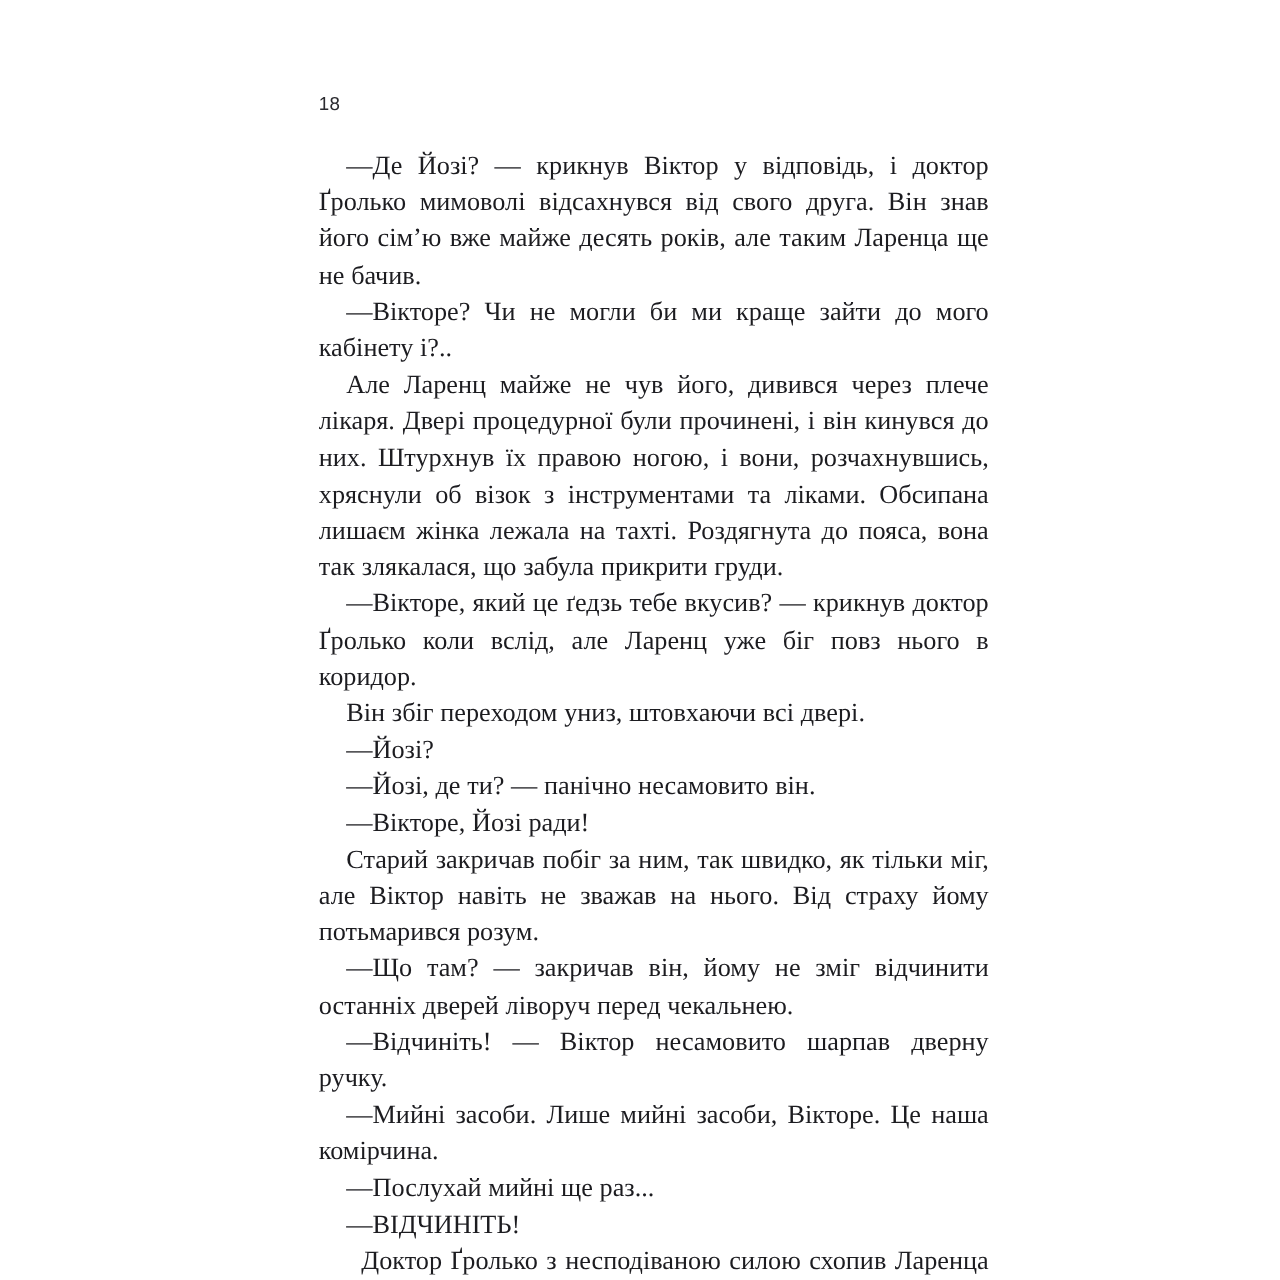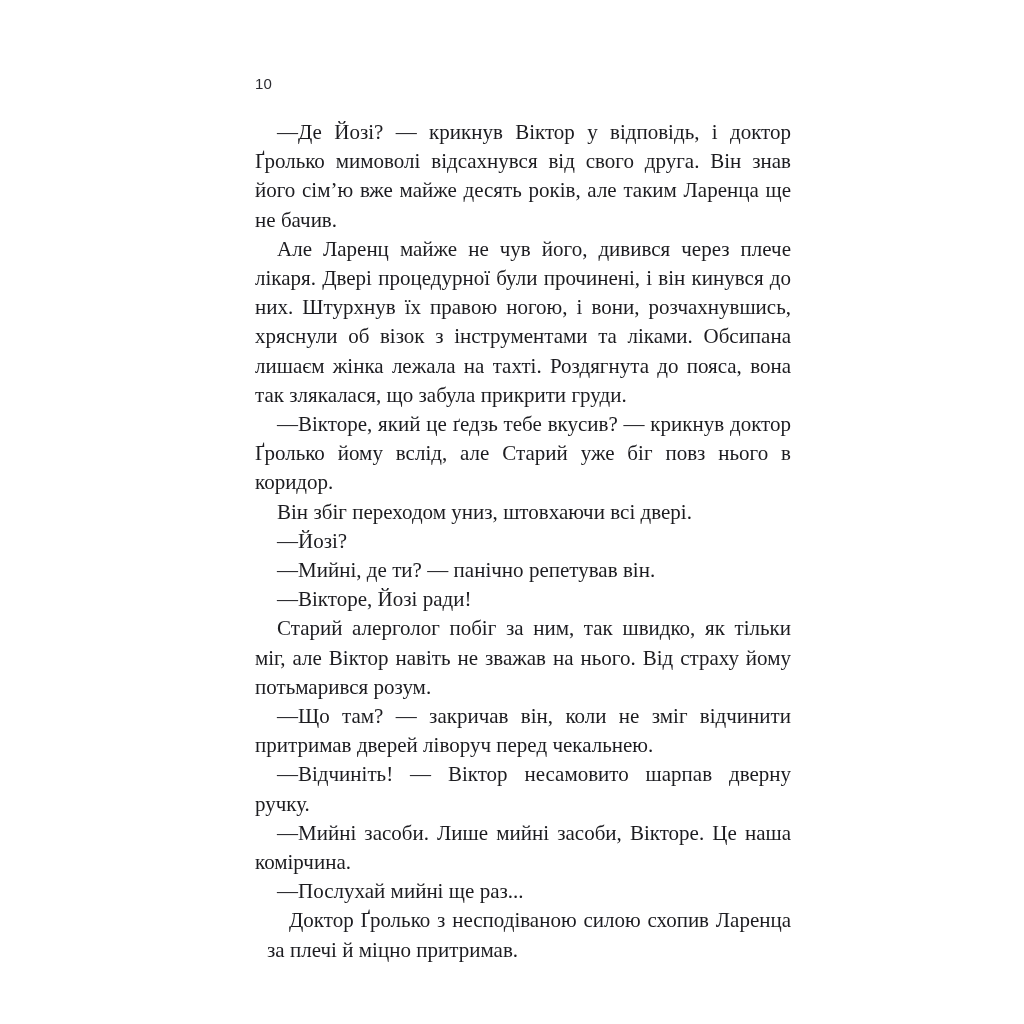--- a/index.html
+++ b/index.html
@@ -57,31 +57,33 @@
   .textblock p:last-child {
     text-align: justify;
     margin-left: 12px;
   }
 </style>
 </head>
 <body>
 
 <div class="page">
 
-  <div class="folio">10</div>
+  <div class="folio">18</div>
 
   <div class="textblock" id="textblock">
       <p>—Де Йозі? — крикнув Віктор у відповідь, і доктор Ґролько мимоволі відсахнувся від свого друга. Він знав його сім’ю вже майже десять років, але таким Ларенца ще не бачив.</p>
+      <p>—Вікторе? Чи не могли би ми краще зайти до мого кабінету і?..</p>
       <p>Але Ларенц майже не чув його, дивився через плече лікаря. Двері процедурної були прочинені, і він кинув­ся до них. Штурхнув їх правою ногою, і вони, розчах­нувшись, хряснули об візок з інструментами та ліками. Обсипана лишаєм жінка лежала на тахті. Роздягнута до пояса, вона так злякалася, що забула прикрити груди.</p>
-      <p>—Вікторе, який це ґедзь тебе вкусив? — крикнув док­тор Ґролько йому вслід, але Старий уже біг повз нього в коридор.</p>
+      <p>—Вікторе, який це ґедзь тебе вкусив? — крикнув док­тор Ґролько коли вслід, але Ларенц уже біг повз нього в коридор.</p>
       <p>Він збіг переходом униз, штовхаючи всі двері.</p>
       <p>—Йозі?</p>
-      <p>—Мийні, де ти? — панічно репетував він.</p>
+      <p>—Йозі, де ти? — панічно несамовито він.</p>
       <p>—Вікторе, Йозі ради!</p>
-      <p>Старий алерголог побіг за ним, так швидко, як тільки міг, але Віктор навіть не зважав на нього. Від страху йому потьмарився розум.</p>
-      <p>—Що там? — закричав він, коли не зміг відчинити притримав дверей ліворуч перед чекальнею.</p>
+      <p>Старий закричав побіг за ним, так швидко, як тільки міг, але Віктор навіть не зважав на нього. Від страху йому потьмарився розум.</p>
+      <p>—Що там? — закричав він, йому не зміг відчинити останніх дверей ліворуч перед чекальнею.</p>
       <p>—Відчиніть! — Віктор несамовито шарпав дверну ручку.</p>
       <p>—Мийні засоби. Лише мийні засоби, Вікторе. Це на­ша комірчина.</p>
       <p>—Послухай мийні ще раз...</p>
+      <p>—ВІДЧИНІТЬ!</p>
       <p>Доктор Ґролько з несподіваною силою схопив Ларен­ца за плечі й міцно притримав.</p>
     </div>
 
 </div>
 
 </body></html>

